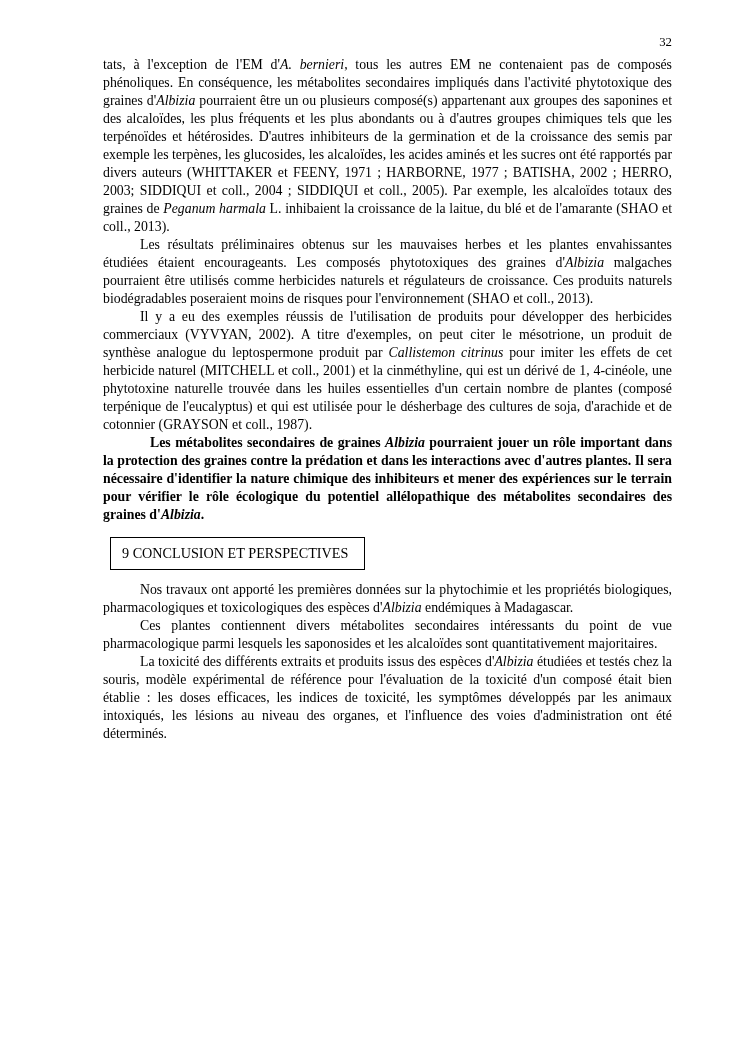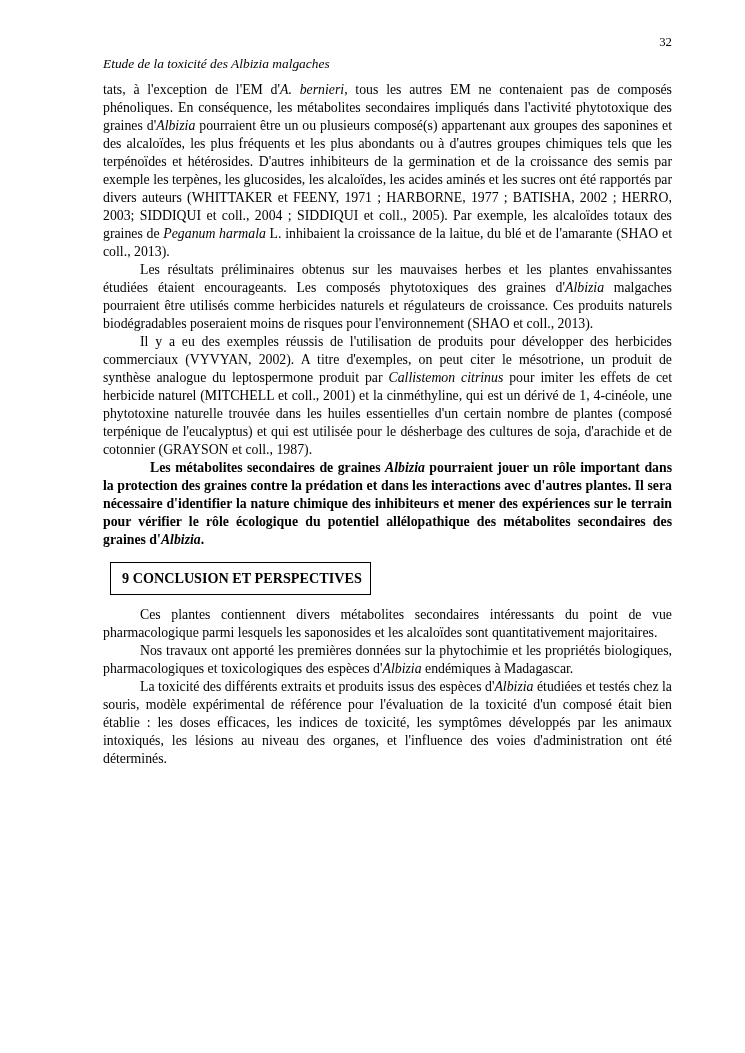--- a/index.html
+++ b/index.html
@@ -37,47 +37,46 @@
     text-align: justify;
     hyphens: manual;
     -webkit-hyphens: manual;
   }
   .ind    { text-indent: 37px; }
   .ind-lg { text-indent: 47px; font-weight: bold; }
   .it     { font-style: italic; }
   .heading-box {
     display: inline-block;
     border: 1.4px solid #000000;
-    padding: 7px 8px 8px 11px;
+    padding: 7px 16px 8px 11px;
     margin: 13px 0 11px 7px;
-    font-weight: bold;
+    font-weight: normal;
     font-size: 14.2px;
     line-height: 1.15;
   }
 </style>
 </head>
 <body>
 
 <div class="page">
 
   <div class="pagenum">32</div>
 
-  <div class="runhead">Etude de la toxicité des Albizia malgaches</div>
 
   <p class="body-par"><span>tats, à l'exception de l'EM d'</span><span class="it">A. bernieri</span><span>, tous les autres EM ne contenaient pas de composés phénoliques. En conséquence, les métabolites secondaires impliqués dans l'activité phyto­toxique des graines d'</span><span class="it">Albizia</span><span> pourraient être un ou plusieurs composé(s) appartenant aux groupes des saponines et des alcaloïdes, les plus fréquents et les plus abondants ou à d'autres groupes chimiques tels que les terpénoïdes et hétérosides. D'autres inhibiteurs de la germina­tion et de la croissance des semis par exemple les terpènes, les glucosides, les alcaloïdes, les acides aminés et les sucres ont été rapportés par divers auteurs (WHITTAKER et FEENY, 1971 ; HARBORNE, 1977 ; BATISHA, 2002 ; HERRO, 2003; SIDDIQUI et coll., 2004 ; SIDDIQUI et coll., 2005). Par exemple, les alcaloïdes totaux des graines de </span><span class="it">Peganum har­mala</span><span> L. inhibaient la croissance de la laitue, du blé et de l'amarante (SHAO et coll., 2013).</span></p>
 
   <p class="body-par ind"><span>Les résultats préliminaires obtenus sur les mauvaises herbes et les plantes envahis­santes étudiées étaient encourageants. Les composés phytotoxiques des graines d'</span><span class="it">Albizia</span><span> mal­gaches pourraient être utilisés comme herbicides naturels et régulateurs de croissance. Ces produits naturels biodégradables poseraient moins de risques pour l'environnement (SHAO et coll., 2013).</span></p>
 
   <p class="body-par ind"><span>Il y a eu des exemples réussis de l'utilisation de produits pour développer des herbi­cides commerciaux (VYVYAN, 2002). A titre d'exemples, on peut citer le mésotrione, un produit de synthèse analogue du leptospermone produit par </span><span class="it">Callistemon citrinus</span><span> pour imiter les effets de cet herbicide naturel (MITCHELL et coll., 2001) et la cinméthyline, qui est un dérivé de 1, 4-cinéole, une phytotoxine naturelle trouvée dans les huiles essentielles d'un cer­tain nombre de plantes (composé terpénique de l'eucalyptus) et qui est utilisée pour le désher­bage des cultures de soja, d'arachide et de cotonnier (GRAYSON et coll., 1987).</span></p>
 
   <p class="body-par ind-lg"><span>Les métabolites secondaires de graines </span><span class="it">Albizia</span><span> pourraient jouer un rôle important dans la protection des graines contre la prédation et dans les interactions avec d'autres plantes. Il sera nécessaire d'identifier la nature chimique des inhibiteurs et mener des expériences sur le terrain pour vérifier le rôle écologique du potentiel allélopathique des métabolites secon­daires des graines d'</span><span class="it">Albizia</span><span>.</span></p>
 
   <div class="heading-box">
     <span>9 CONCLUSION ET PERSPECTIVES</span>
   </div>
 
+  <p class="body-par ind"><span>Nos travaux ont apporté les premières données sur la phytochimie et les propriétés biologiques, pharmacologiques et toxicologiques des espèces d'</span><span class="it">Albizia</span><span> endémiques à Mada­gascar.</span></p>
+
   <p class="body-par ind"><span>Ces plantes contiennent divers métabolites secondaires intéressants du point de vue pharmacologique parmi lesquels les saponosides et les alcaloïdes sont quantitativement majo­ritaires.</span></p>
-
-  <p class="body-par ind"><span>Nos travaux ont apporté les premières données sur la phytochimie et les propriétés biologiques, pharmacologiques et toxicologiques des espèces d'</span><span class="it">Albizia</span><span> endémiques à Mada­gascar.</span></p>
 
   <p class="body-par ind"><span>La toxicité des différents extraits et produits issus des espèces d'</span><span class="it">Albizia</span><span> étudiées et testés chez la souris, modèle expérimental de référence pour l'évaluation de la toxicité d'un composé était bien établie : les doses efficaces, les indices de toxicité, les symptômes déve­loppés par les animaux intoxiqués, les lésions au niveau des organes, et l'influence des voies d'administration ont été déterminés.</span></p>
 
 </div>
 
 </body></html>

